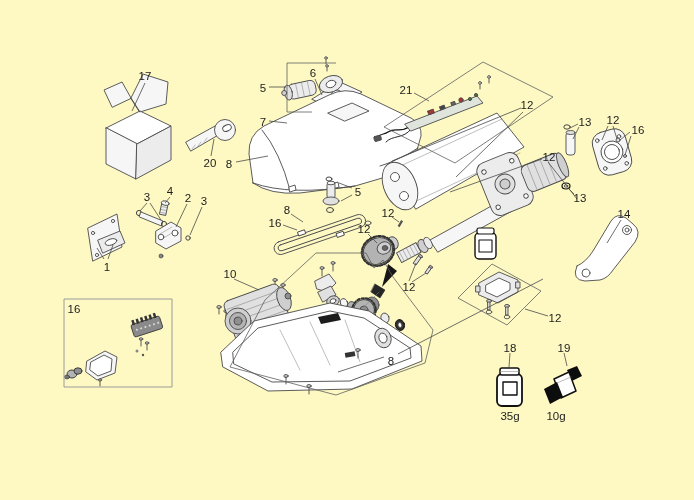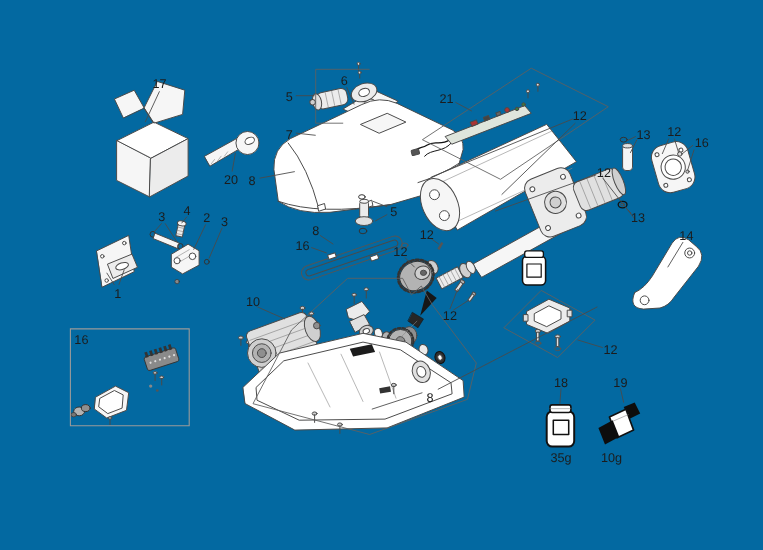--- a/index.html
+++ b/index.html
@@ -1,16 +1,16 @@
 <!DOCTYPE html>
 <html><head>
 <meta charset="utf-8">
 <style>
   html,body{margin:0;padding:0;background:#fff;}
-  #canvas{width:694px;height:500px;position:relative;background:#0369a1;overflow:hidden;}
+  #canvas{width:694px;height:500px;position:relative;background:#fef9c3;overflow:hidden;}
   svg{display:block;}
   #artwork{stroke:#4a4a4a;stroke-width:.9;stroke-linejoin:round;stroke-linecap:round;}
   .f0{fill:#ffffff}.f1{fill:#f6f6f6}.f2{fill:#ececec}.f3{fill:#e0e0e0}.f4{fill:#cfcfcf}
   .f5{fill:#b3b3b3}.f6{fill:#8f8f8f}.f7{fill:#dfe5dc}.fd{fill:#1a1a1a}.fn{fill:none}
   .st{stroke:#111;}
   .thin{stroke-width:.55;stroke:#888}
   .callout{fill:none;stroke:#606060;stroke-width:.8}
   .box16{stroke:#9a9a9a;stroke-width:1}
   .leader{stroke:#4a4a4a;stroke-width:.8}
   .plabel{font-family:"Liberation Sans",sans-serif;font-size:11.5px;fill:#1c1c1c;text-anchor:middle}

